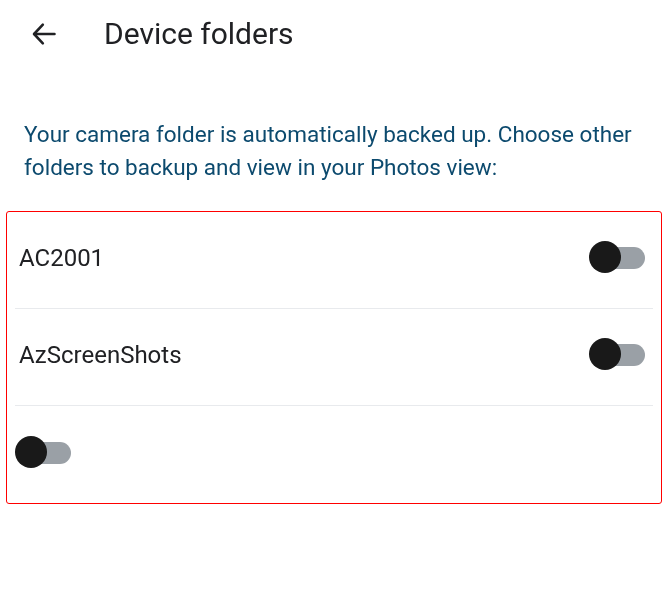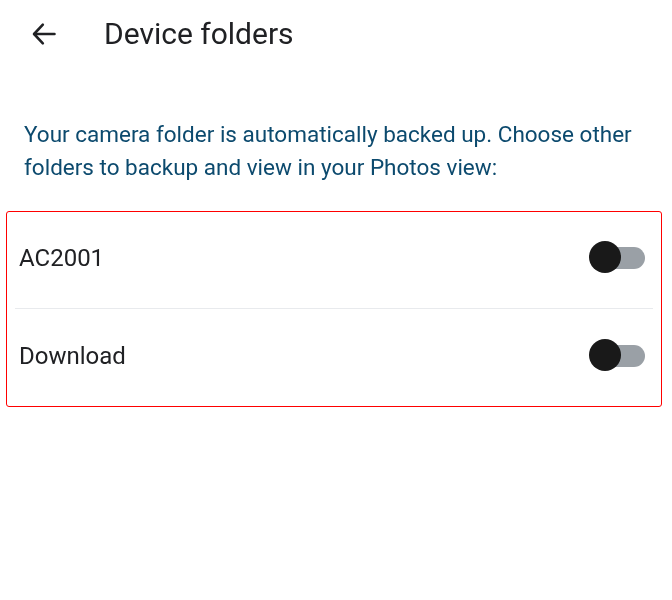--- a/index.html
+++ b/index.html
@@ -98,18 +98,23 @@
 <div class="description">Your camera folder is automatically backed up. Choose other folders to backup and view in your Photos view:</div>
 
 <div class="folder-list">
   <div class="folder-item">
     <span class="folder-label">AC2001</span>
     <div class="toggle">
       <div class="toggle-thumb"></div>
     </div>
   </div>
   <div class="folder-item">
-    <span class="folder-label">Download</span>
+    <span class="folder-label">AzScreenShots</span>
+    <div class="toggle">
+      <div class="toggle-thumb"></div>
+    </div>
+  </div>
+  <div class="folder-item">
     <div class="toggle">
       <div class="toggle-thumb"></div>
     </div>
   </div>
 </div>
 
 </body></html>

